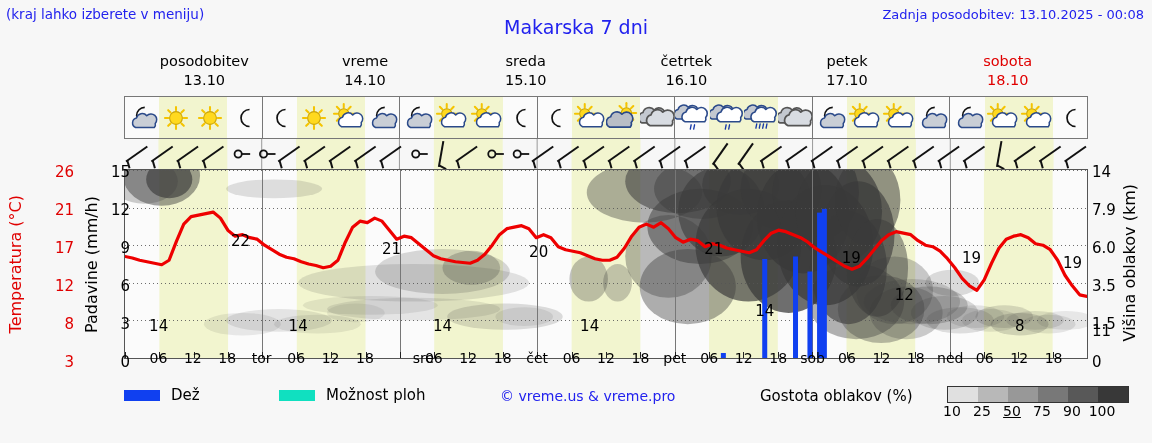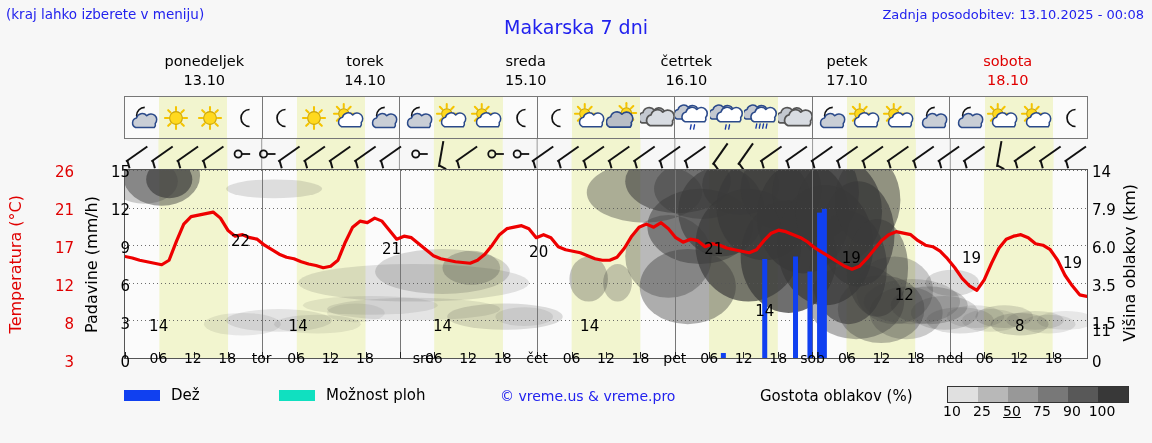--- a/index.html
+++ b/index.html
@@ -71,25 +71,25 @@
 </style>
 </head>
 <body>
 
 <div class="abs" id="menu-note">(kraj lahko izberete v meniju)</div>
 <div class="abs" id="page-title">Makarska 7 dni</div>
 <div class="abs" id="last-update">Zadnja posodobitev: 13.10.2025 - 00:08</div>
 
 <div class="abs" id="day-header">
     <div class="day-col">
-      <div>ponedeljek</div>
+      <div>posodobitev</div>
       <div>13.10</div>
     </div>
     <div class="day-col">
-      <div>torek</div>
+      <div>vreme</div>
       <div>14.10</div>
     </div>
     <div class="day-col">
       <div>sreda</div>
       <div>15.10</div>
     </div>
     <div class="day-col">
       <div>četrtek</div>
       <div>16.10</div>
     </div>

